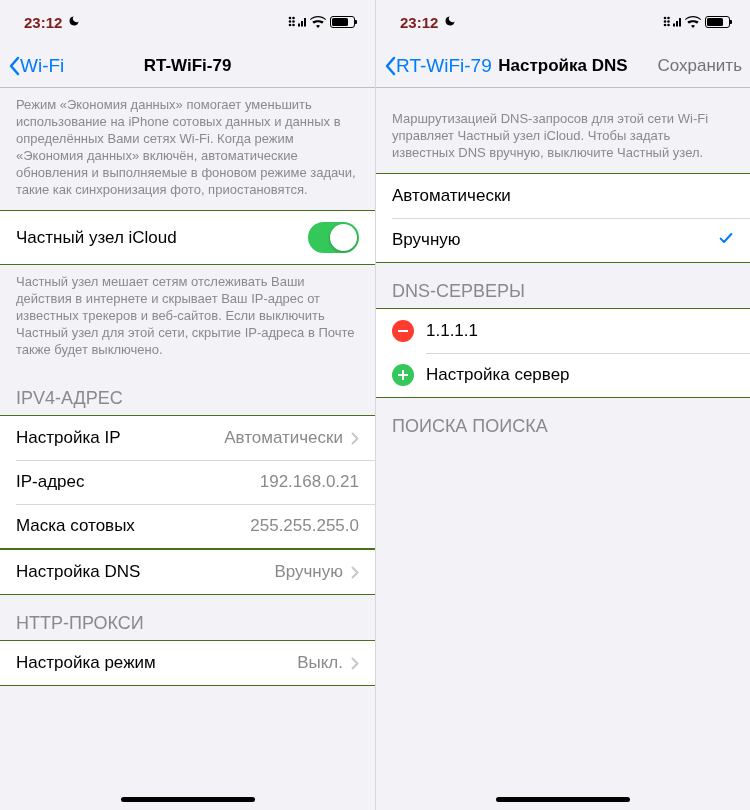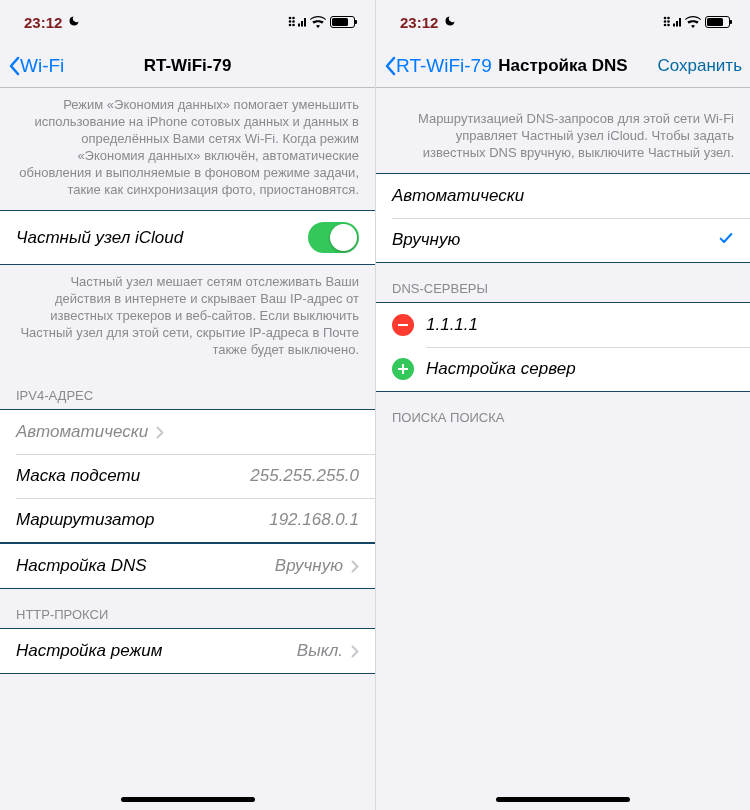--- a/index.html
+++ b/index.html
@@ -16,31 +16,31 @@
     .wifi-icon svg { display: block; }
     .battery { width: 25px; height: 12px; border: 1px solid #000; border-radius: 3px; position: relative; }
     .battery::after { content:""; position:absolute; right:-3px; top:3px; width:2px; height:4px; background:#000; border-radius:0 1px 1px 0; }
     .battery span { position:absolute; left:1px; top:1px; bottom:1px; width:70%; background:#000; border-radius:1.5px; }
 
     
     .navbar { height: 44px; display: flex; align-items: center; position: relative; padding: 0 8px; border-bottom: 0.5px solid rgba(60,60,67,0.29); background: #f2f2f7; }
     .back-btn { display: flex; align-items: center; color: #007aff; font-size: 19px; }
     .chevron-left { width: 12px; height: 20px; }
     .nav-title { position: absolute; left:0; right:0; text-align:center; font-size:17px; font-weight:600; color:#000; pointer-events:none; }
-    .nav-action { margin-left:auto; font-size:17px; color:#0369a1; }
+    .nav-action { margin-left:auto; font-size:17px; color:#737373; }
 
     
     .content { flex:1; overflow-y:auto; padding-bottom: 30px; }
     .content::-webkit-scrollbar { width: 3px; }
     .content::-webkit-scrollbar-thumb { background: rgba(0,0,0,0.25); border-radius: 2px; }
 
-    .footer-text { font-size:13px; line-height:17px; color:#8a8a8e; padding: 8px 16px 12px; text-align: right; }
-    .section-header { font-size:13px; color:#8a8a8e; padding: 18px 16px 6px; text-transform: none; letter-spacing: 0; }
-
-    .group { background:#0c4a6e; border-top:0.5px solid rgba(60,60,67,0.2); border-bottom:0.5px solid rgba(60,60,67,0.2);font-style:italic; }
+    .footer-text { font-size:13px; line-height:17px; color:#8a8a8e; padding: 8px 16px 12px; }
+    .section-header { font-size:18px; color:#8a8a8e; padding: 18px 16px 6px; text-transform: none; letter-spacing: 0; }
+
+    .group { background:#4d7c0f; border-top:0.5px solid rgba(60,60,67,0.2); border-bottom:0.5px solid rgba(60,60,67,0.2); }
     .row { display:flex; align-items:center; min-height:44px; padding: 11px 16px; position: relative; font-size:17px; color:#000; background:#fff; }
     .row + .row::before { content:""; position:absolute; top:0; left:16px; right:0; height:0.5px; background:rgba(60,60,67,0.2); }
     .row .label { flex: 1 1 auto; }
     .row .value { color:#8a8a8e; font-size:17px; }
     .row .chevron { margin-left: 8px; color:#c7c7cc; }
     .chevron svg { display:block; }
 
     
     .toggle { width:51px; height:31px; border-radius:16px; background:#34c759; position:relative; flex-shrink:0; }
     .toggle .knob { position:absolute; top:2px; right:2px; width:27px; height:27px; border-radius:50%; background:#fff; box-shadow:0 1px 3px rgba(0,0,0,0.3); }
@@ -122,34 +122,35 @@
         <span class="toggle">
             <span class="knob"></span>
           </span>
       </div>
     </div>
     <div class="footer-text">Частный узел мешает сетям отслеживать Ваши действия в интернете и скрывает Ваш IP‑адрес от известных трекеров и веб‑сайтов. Если выключить Частный узел для этой сети, скрытие IP‑адреса в Почте также будет выключено.</div>
 
     <div class="section-header">IPV4-АДРЕС</div>
     <div class="group">
       <div class="row">
+        <span class="label">Настройка IP</span>
         <span class="value">Автоматически</span>
         <span class="chevron">
             <svg width="8" height="13" viewBox="0 0 8 13" fill="none" stroke="#c7c7cc" stroke-width="2" stroke-linecap="round" stroke-linejoin="round">
               <polyline points="1.5,1.5 6.5,6.5 1.5,11.5"></polyline>
             </svg>
           </span>
       </div>
       <div class="row">
-        <span class="label">Маска подсети</span>
+        <span class="label">IP-адрес</span>
+        <span class="value">192.168.0.21</span>
+      </div>
+      <div class="row">
+        <span class="label">Маска сотовых</span>
         <span class="value">255.255.255.0</span>
-      </div>
-      <div class="row">
-        <span class="label">Маршрутизатор</span>
-        <span class="value">192.168.0.1</span>
       </div>
     </div>
 
     <div class="group">
       <div class="row">
         <span class="label">Настройка DNS</span>
         <span class="value">Вручную</span>
         <span class="chevron">
             <svg width="8" height="13" viewBox="0 0 8 13" fill="none" stroke="#c7c7cc" stroke-width="2" stroke-linecap="round" stroke-linejoin="round">
               <polyline points="1.5,1.5 6.5,6.5 1.5,11.5"></polyline>

